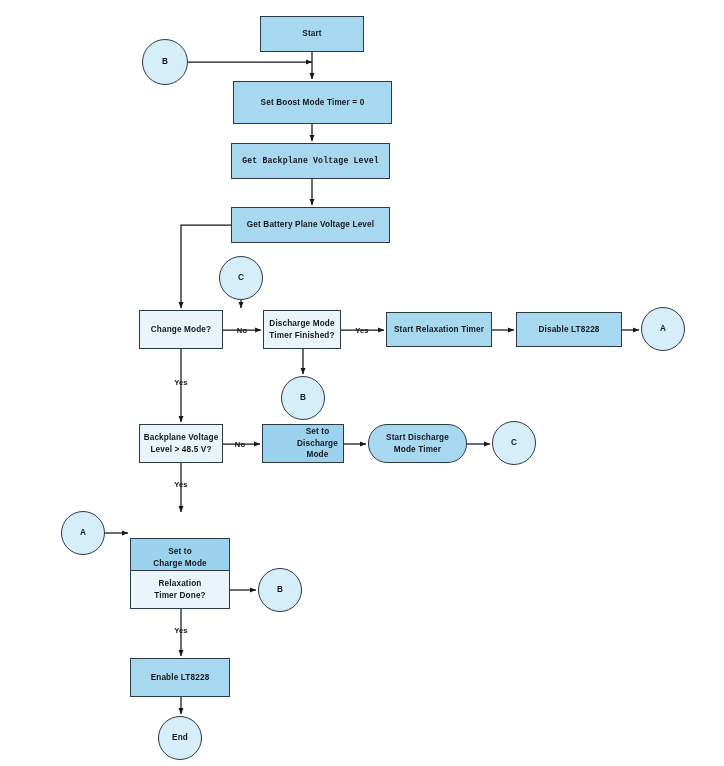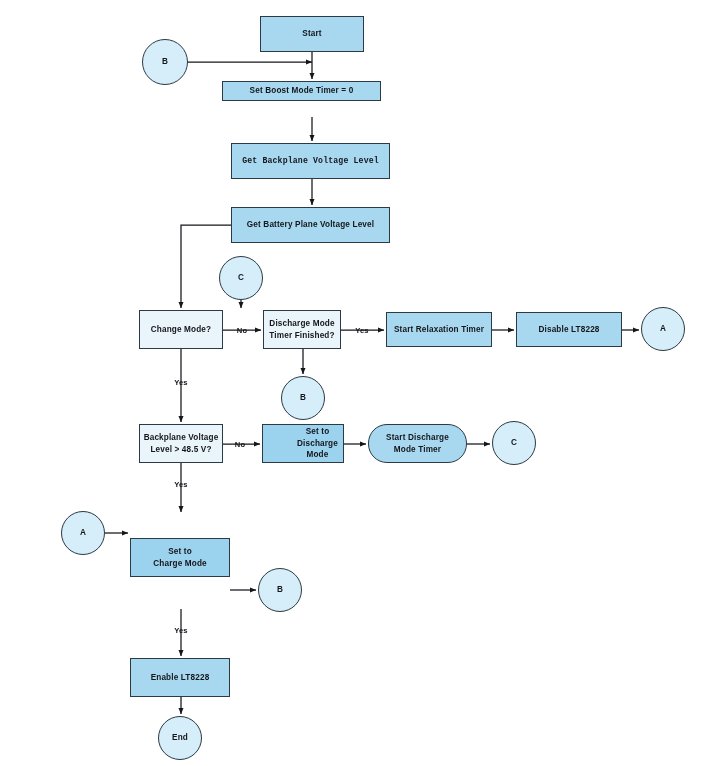--- a/index.html
+++ b/index.html
@@ -119,41 +119,43 @@
       <path d="M230,590 L256,590"></path>
        Enable LT8228 --&gt;
       <path d="M181,609 L181,656"></path>
       
       <path d="M181,697 L181,714"></path>
     </g>
   </svg>
 
   <div class="node process" style="left:260px;top:16px;width:104px;height:36px;">Start</div>
   <div class="node connector" style="left:142px;top:39px;width:46px;height:46px;">B</div>
-  <div class="node process" style="left:222px;top:81px;width:159px;height:20px;">Set Boost Mode Timer = 0</div>
+  <div class="node process" style="left:233px;top:81px;width:159px;height:43px;">Set Boost Mode Timer = 0</div>
   <div class="node process" style="left:231px;top:143px;width:159px;height:36px;font-family:Liberation Mono, monospace;">Get Backplane Voltage Level</div>
   <div class="node process" style="left:231px;top:207px;width:159px;height:36px;">Get Battery Plane Voltage Level</div>
   <div class="node connector" style="left:219px;top:256px;width:44px;height:44px;">C</div>
   <div class="node decision" style="left:139px;top:310px;width:84px;height:39px;">Change Mode?</div>
   <div class="node decision" style="left:263px;top:310px;width:78px;height:39px;">Discharge Mode
 Timer Finished?</div>
   <div class="node process" style="left:386px;top:312px;width:106px;height:35px;">Start Relaxation Timer</div>
   <div class="node process" style="left:516px;top:312px;width:106px;height:35px;">Disable LT8228</div>
   <div class="node connector" style="left:641px;top:307px;width:44px;height:44px;">A</div>
   <div class="node connector" style="left:281px;top:376px;width:44px;height:44px;">B</div>
   <div class="node decision" style="left:139px;top:424px;width:84px;height:39px;">Backplane Voltage
 Level &gt; 48.5 V?</div>
   <div class="node process-accent" style="left:262px;top:424px;width:82px;height:39px;padding-left:32px;">Set to Discharge
 Mode</div>
   <div class="node process" style="left:368px;top:424px;width:99px;height:39px;border-radius:19px;">Start Discharge
 Mode Timer</div>
   <div class="node connector" style="left:492px;top:421px;width:44px;height:44px;">C</div>
   <div class="node connector" style="left:61px;top:511px;width:44px;height:44px;">A</div>
   <div class="node process-accent" style="left:130px;top:538px;width:100px;height:39px;">Set to
 Charge Mode</div>
+  <div class="node decision" style="left:130px;top:570px;width:100px;height:39px;">Relaxation
+Timer Done?</div>
   <div class="node connector" style="left:258px;top:568px;width:44px;height:44px;">B</div>
   <div class="node process" style="left:130px;top:658px;width:100px;height:39px;">Enable LT8228</div>
   <div class="node connector" style="left:158px;top:716px;width:44px;height:44px;">End</div>
 
   <span class="edge-label" style="left:242px;top:330px;">No</span>
   <span class="edge-label" style="left:181px;top:382px;">Yes</span>
   <span class="edge-label" style="left:362px;top:330px;">Yes</span>
   <span class="edge-label" style="left:240px;top:444px;">No</span>
   <span class="edge-label" style="left:181px;top:484px;">Yes</span>
   <span class="edge-label" style="left:181px;top:630px;">Yes</span>

